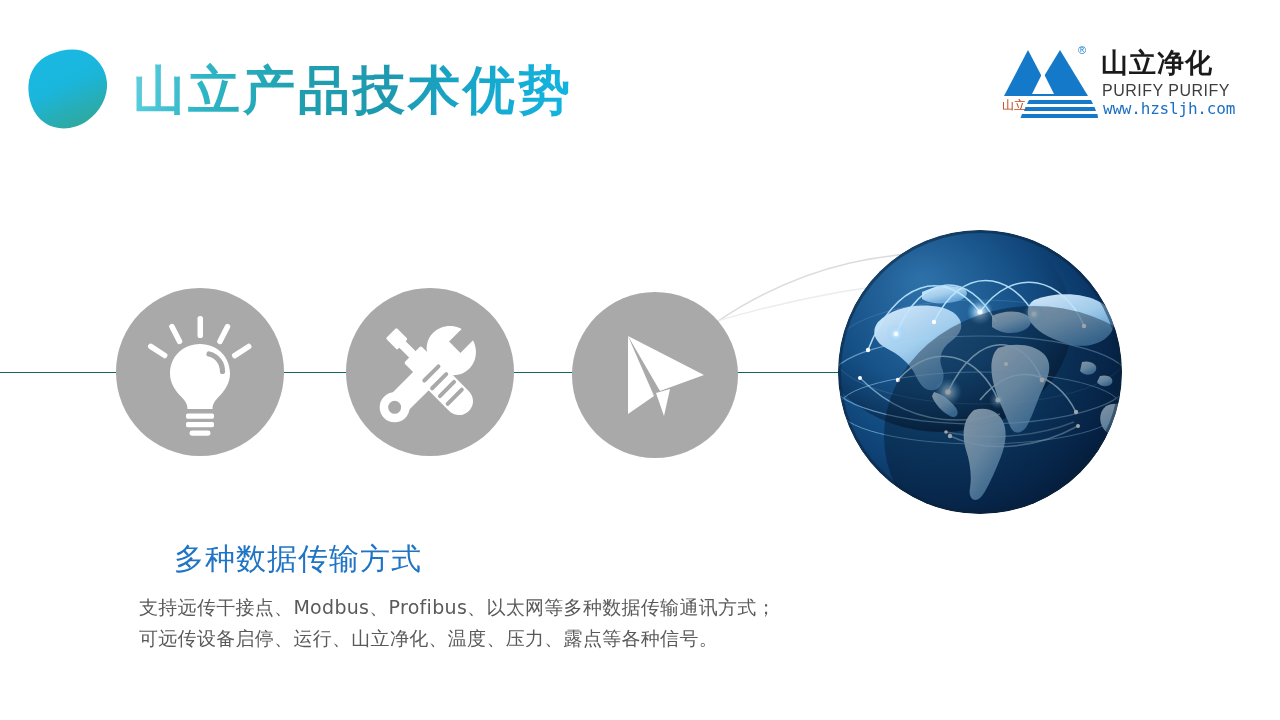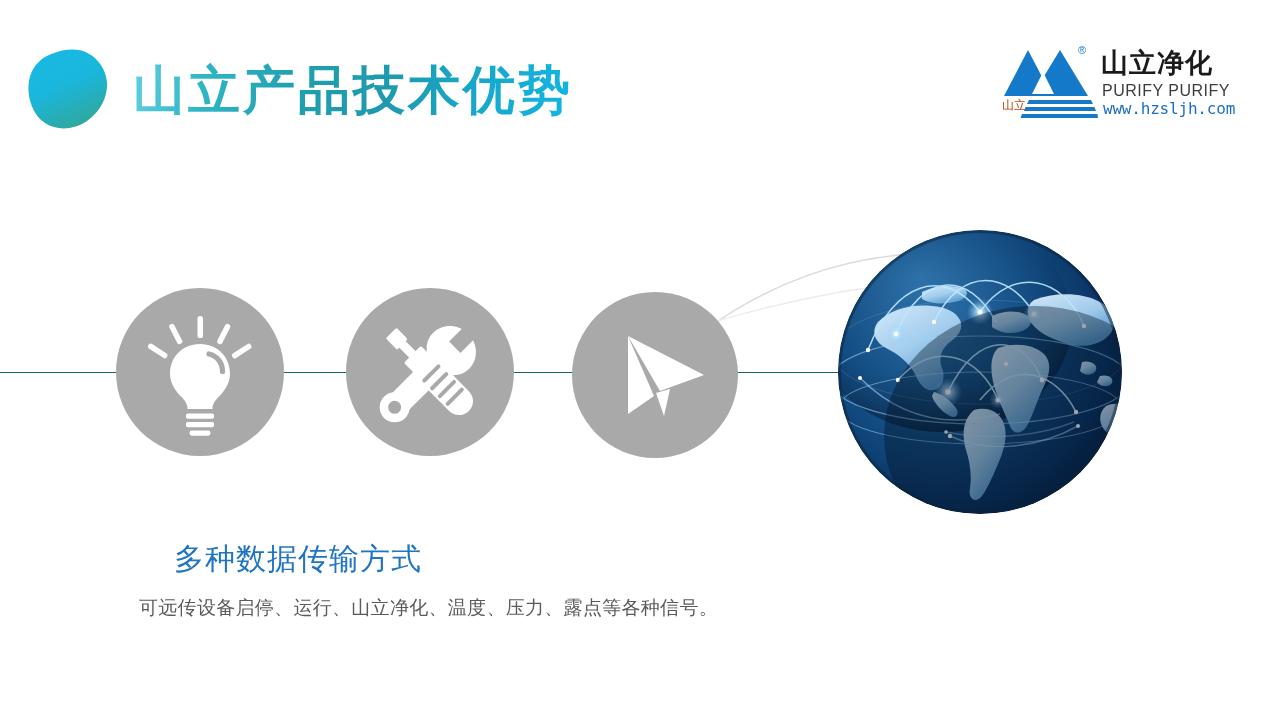--- a/index.html
+++ b/index.html
@@ -418,16 +418,17 @@
         </g>
 
         <ellipse cx="196" cy="206" rx="150" ry="130" fill="#02101f" opacity="0.38"></ellipse>
         <circle cx="142" cy="142" r="142" fill="none" stroke="#0b2238" stroke-width="6" opacity="0.5"></circle>
       </g>
     </svg>
   </div>
 
   <div class="sub-heading">多种数据传输方式</div>
   <div class="body-text">
+    <div>支持远传干接点、Modbus、Profibus、以太网等多种数据传输通讯方式；</div>
     <div>可远传设备启停、运行、山立净化、温度、压力、露点等各种信号。</div>
   </div>
 
 </div>
 
 </body></html>

